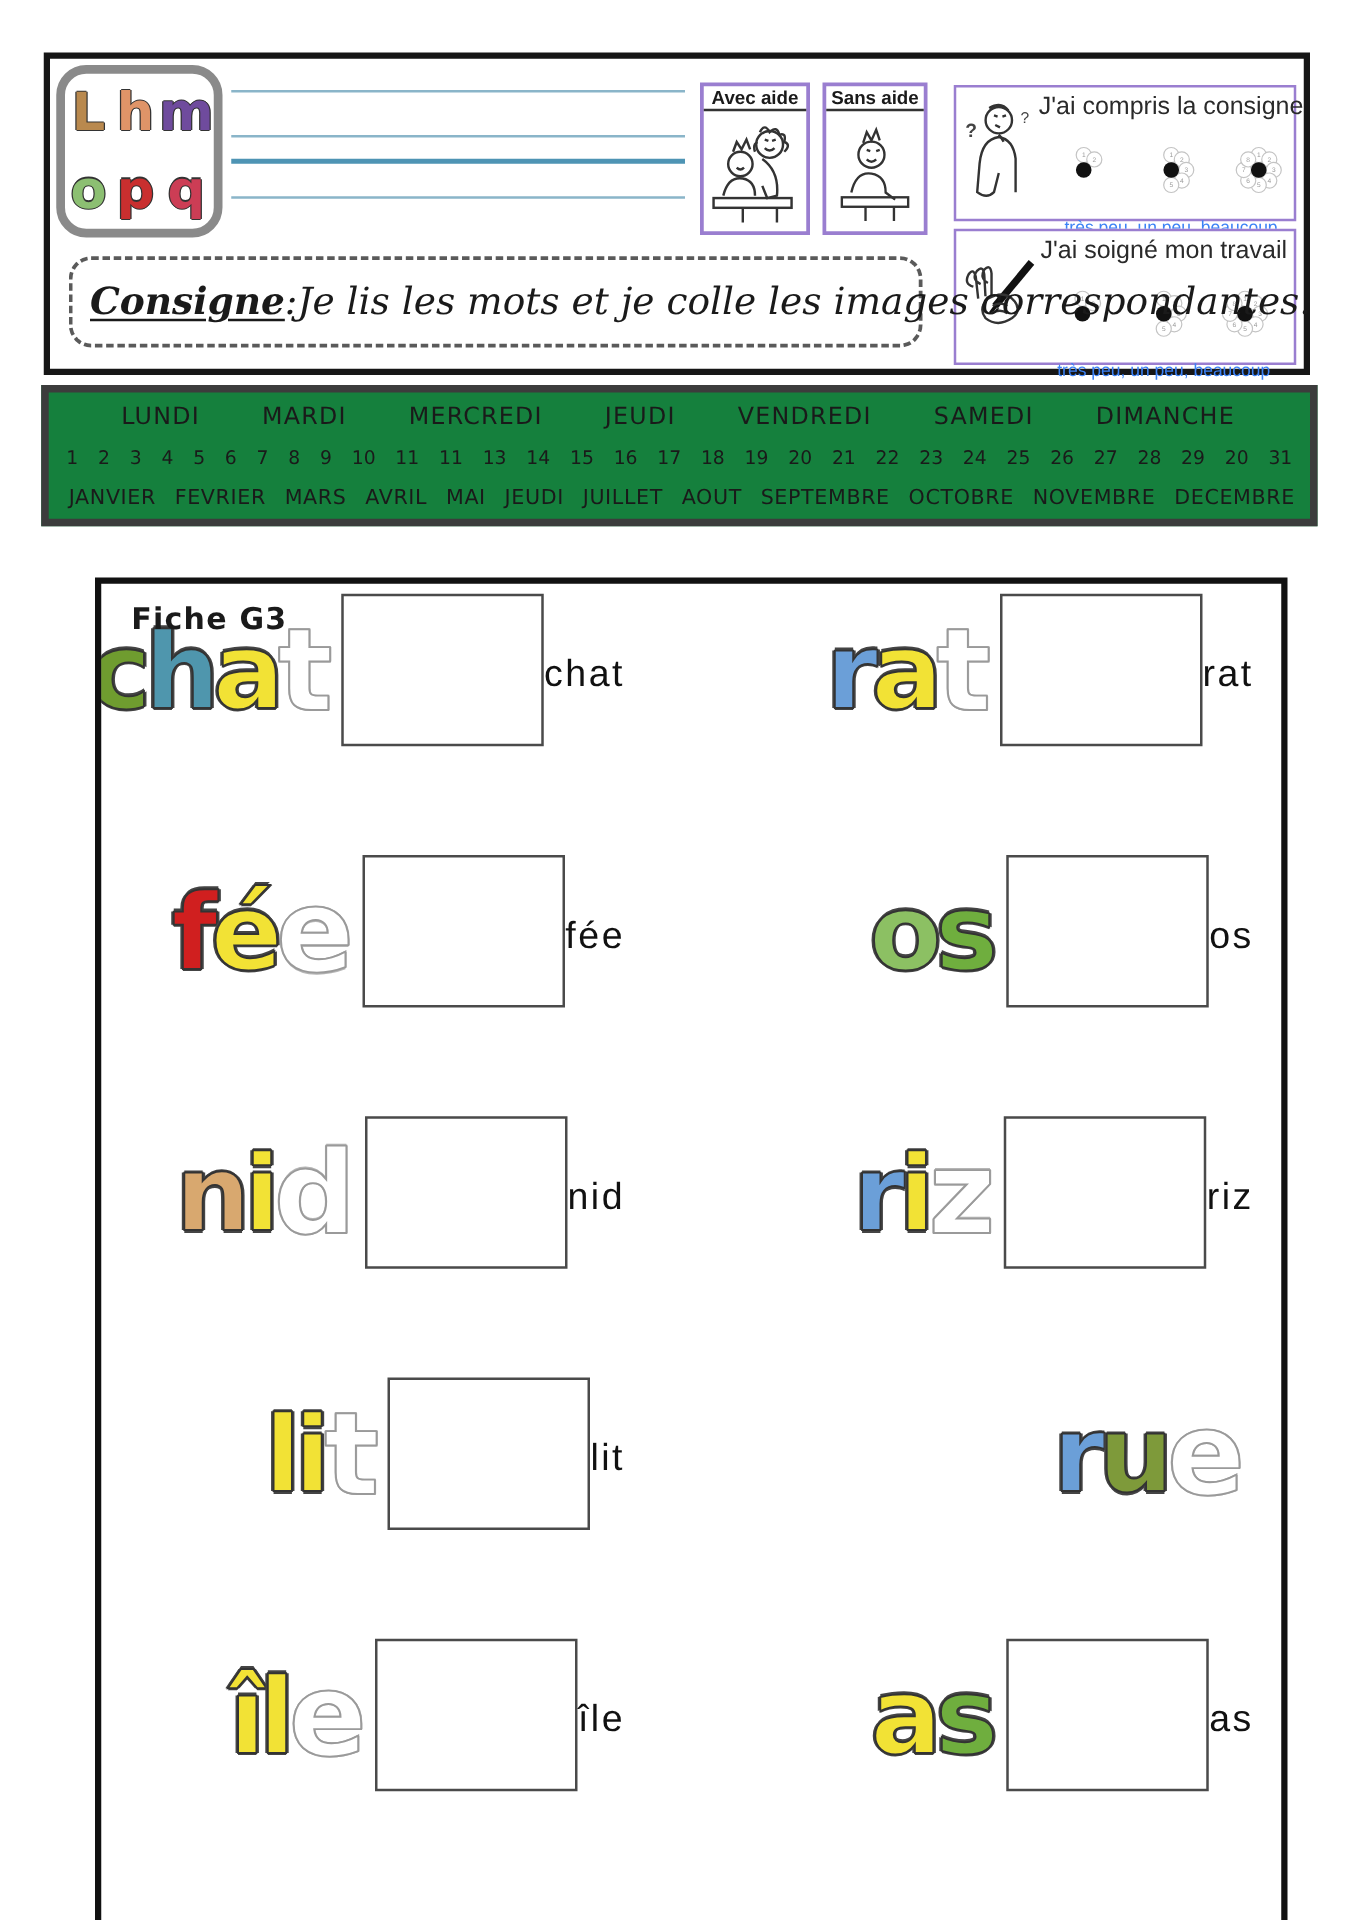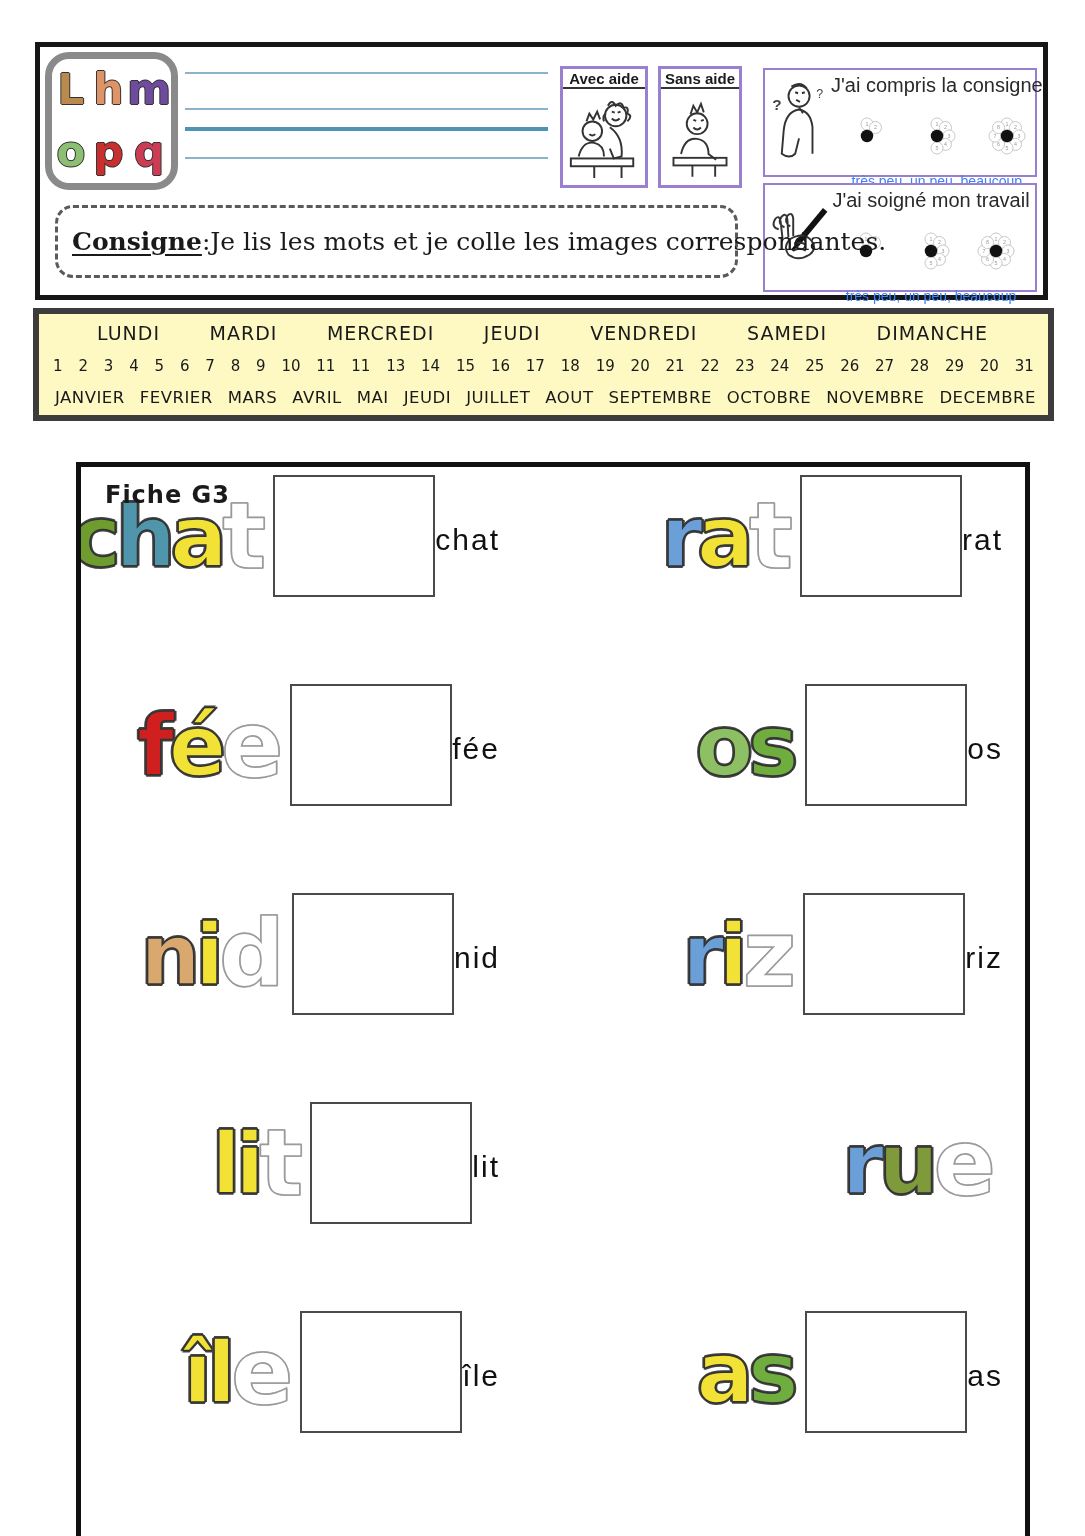--- a/index.html
+++ b/index.html
@@ -27,27 +27,27 @@
   .eval-box{position:absolute;left:723px;width:274px;height:109px;border:2px solid #9a7ed0;
         box-sizing:border-box;background:#fff;display:flex;align-items:stretch;padding:2px 4px;}
   .eval-icon{width:62px;flex:0 0 62px;display:flex;align-items:center;justify-content:center;}
   .eval-body{flex:1;display:flex;flex-direction:column;align-items:center;gap:16px;}
   .eval-title{font-size:20px;color:#2a2a2a;white-space:nowrap;margin-top:2px;}
   .flower-row{display:flex;justify-content:space-between;width:88%;margin-top:-2px;}
   .scale-label{font-size:14px;color:#3b82f6;margin-top:-4px;white-space:nowrap;}
 
   .consigne-box{position:absolute;left:15px;top:158px;width:683px;height:73px;box-sizing:border-box;
         border:3px dashed #5a5a5a;border-radius:18px;display:flex;align-items:center;padding:0 14px;
-        font-family:"DejaVu Serif",serif;font-size:25px;white-space:nowrap;}
+        font-family:"DejaVu Serif",serif;font-style:italic;font-size:30px;white-space:nowrap;}
   .consigne-label{font-weight:bold;text-decoration:underline;text-underline-offset:4px;
         text-decoration-thickness:2px;}
 
   
   .date-strip{position:absolute;left:33px;top:308px;width:1021px;height:113px;box-sizing:border-box;
-        border:6px solid #3c3c3c;background:#fef9c3;display:flex;flex-direction:column;
+        border:6px solid #3c3c3c;background:#15803d;display:flex;flex-direction:column;
         justify-content:space-around;font-family:"DejaVu Sans",sans-serif;}
   .days-row{display:flex;justify-content:space-between;padding:2px 60px 0 58px;font-size:19px;letter-spacing:1px;}
   .nums-row{display:flex;justify-content:space-between;padding:0 14px;font-size:15px;}
   .months-row{display:flex;justify-content:space-between;padding:0 12px 2px 16px;font-size:16.5px;letter-spacing:.5px;}
 
   
   .worksheet-frame{position:absolute;left:76px;top:462px;width:954px;height:1271px;
         box-sizing:border-box;border:5px solid #111;background:#fff;overflow:hidden;}
   .fiche-label{position:absolute;left:24px;top:14px;font-weight:800;font-size:24px;
         letter-spacing:1px;z-index:2;font-family:"DejaVu Sans",sans-serif;}

